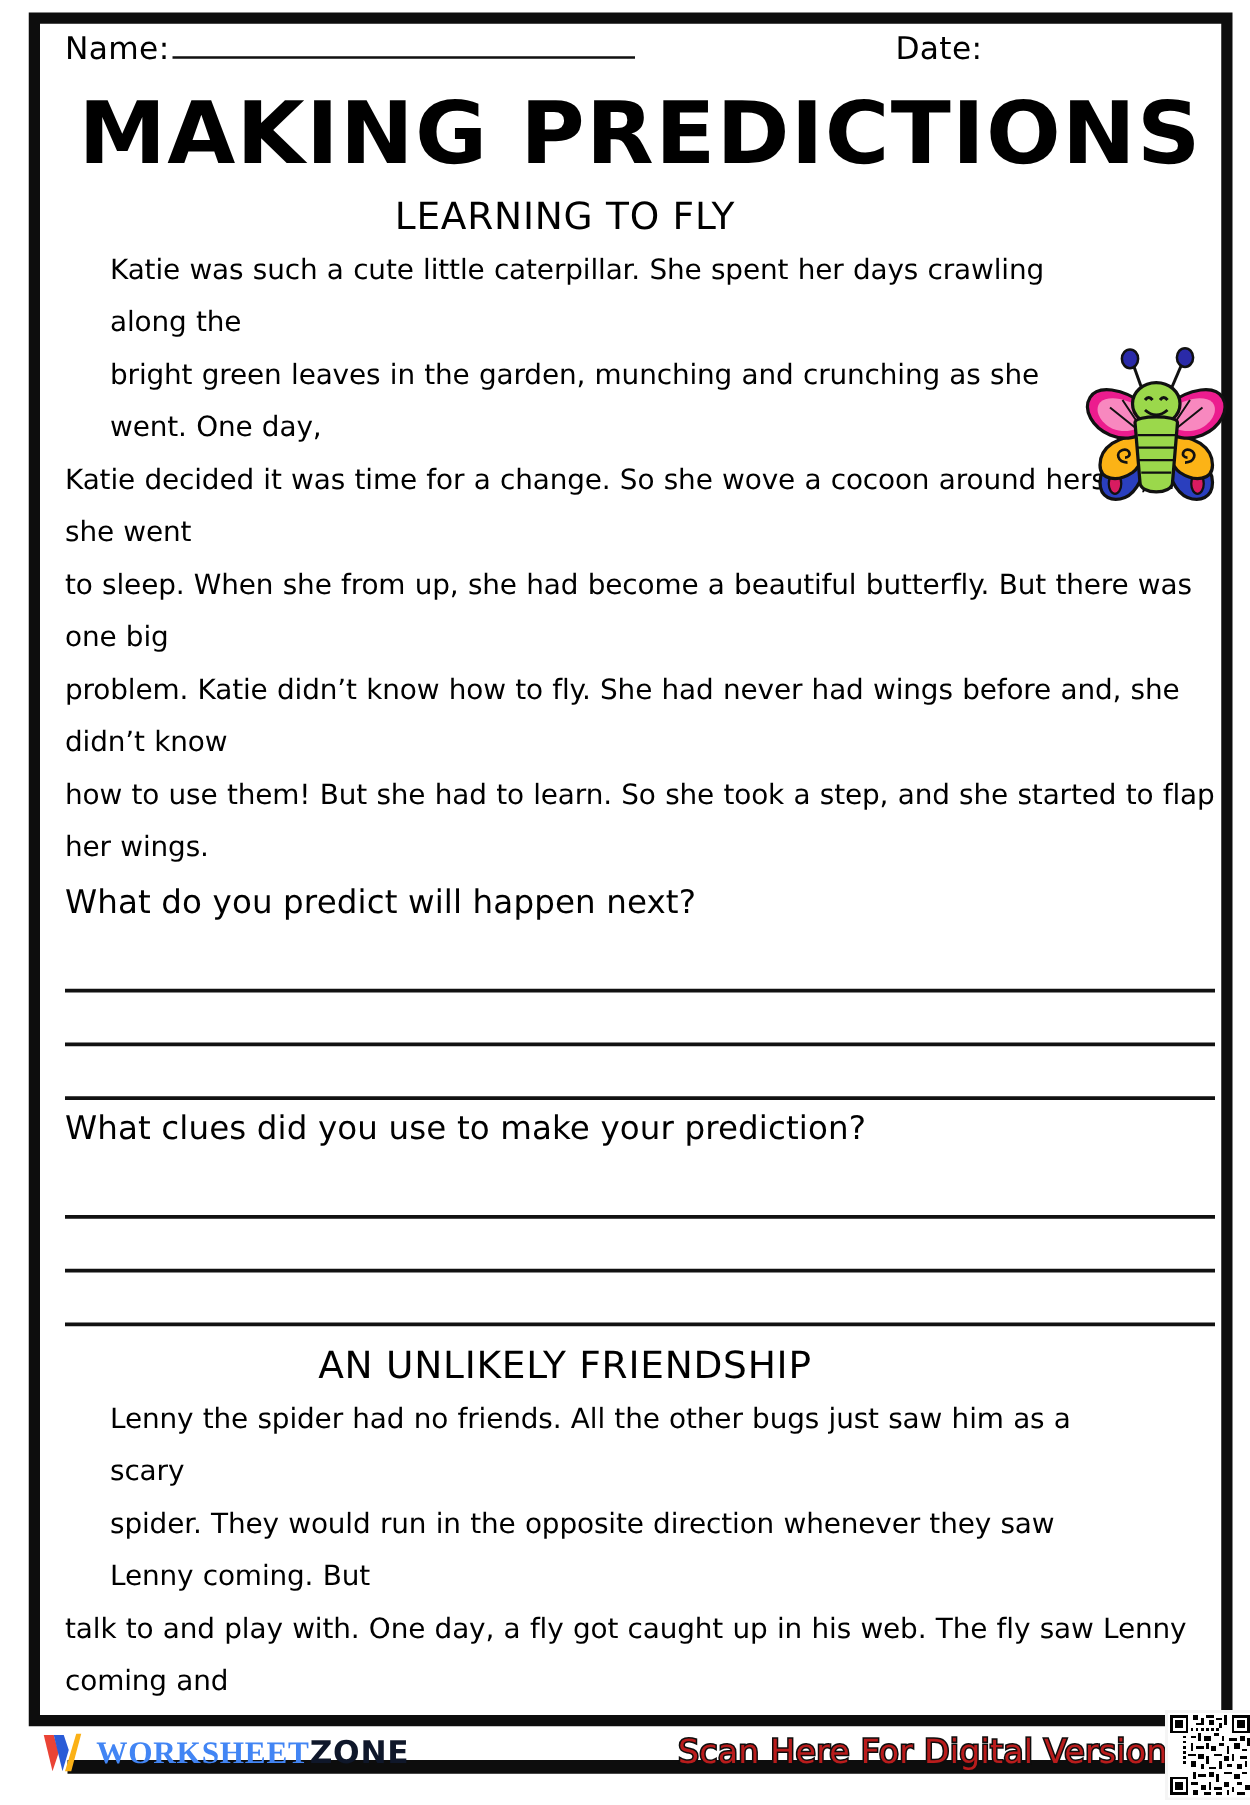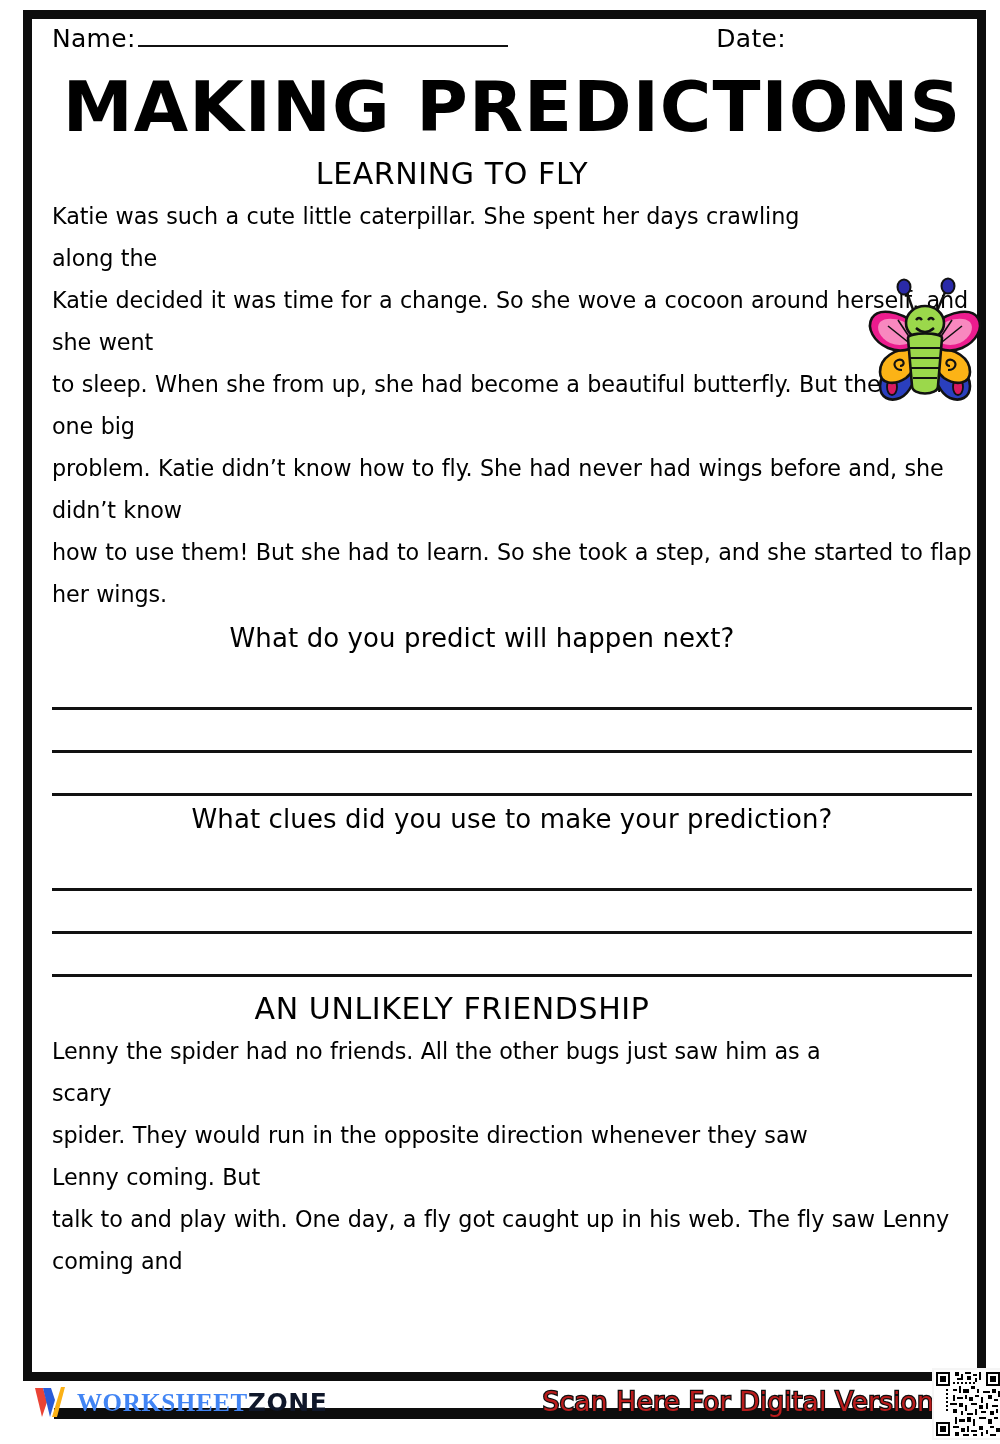--- a/index.html
+++ b/index.html
@@ -91,24 +91,23 @@
     font-family: "DejaVu Sans", sans-serif;
     font-size: 22.3px;
     line-height: 42px;
     text-align: left;
     letter-spacing: -0.1px;
     word-spacing: .5px;
   }
   .story p { margin: 0; }
 
   
-  .story .narrow { display: block; max-width: 800px; }
+  .story .narrow { display: block; max-width: 800px; margin-left: 36px; }
 
   .question {
-    text-align: center;
     font-family: "DejaVu Sans", sans-serif;
     font-size: 26px;
     letter-spacing: .1px;
     margin-top: 8px;
     margin-bottom: 10px;
   }
   .question.q-indent { padding-right: 60px; }
 
   .lines { margin-top: 4px; }
   .answer-line {
@@ -241,20 +240,21 @@
           <path d="M58 46 q3 -4 6 0" stroke="#111" stroke-width="2.4" fill="none"></path>
           <path d="M70 46 q3 -4 6 0" stroke="#111" stroke-width="2.4" fill="none"></path>
           <path d="M58 54 q9 8 18 0" stroke="#111" stroke-width="2.4" fill="none"></path>
         </svg>
       </div>
 
       <div class="section-heading shift-left">LEARNING TO FLY</div>
 
       <div class="story">
         <p class="narrow">Katie was such a cute little caterpillar. She spent her days crawling along the</p>
+        <p class="narrow">bright green leaves in the garden, munching and crunching as she went. One day,</p>
         <p>Katie decided it was time for a change. So she wove a cocoon around herself, and she went</p>
         <p>to sleep. When she from up, she had become a beautiful butterfly. But there was one big</p>
         <p>problem. Katie didn’t know how to fly. She had never had wings before and, she didn’t know</p>
         <p>how to use them! But she had to learn. So she took a step, and she started to flap her wings.</p>
       </div>
 
       <div class="question q-indent">What do you predict will happen next?</div>
       <div class="lines">
         <div class="answer-line first"></div>
         <div class="answer-line"></div>

